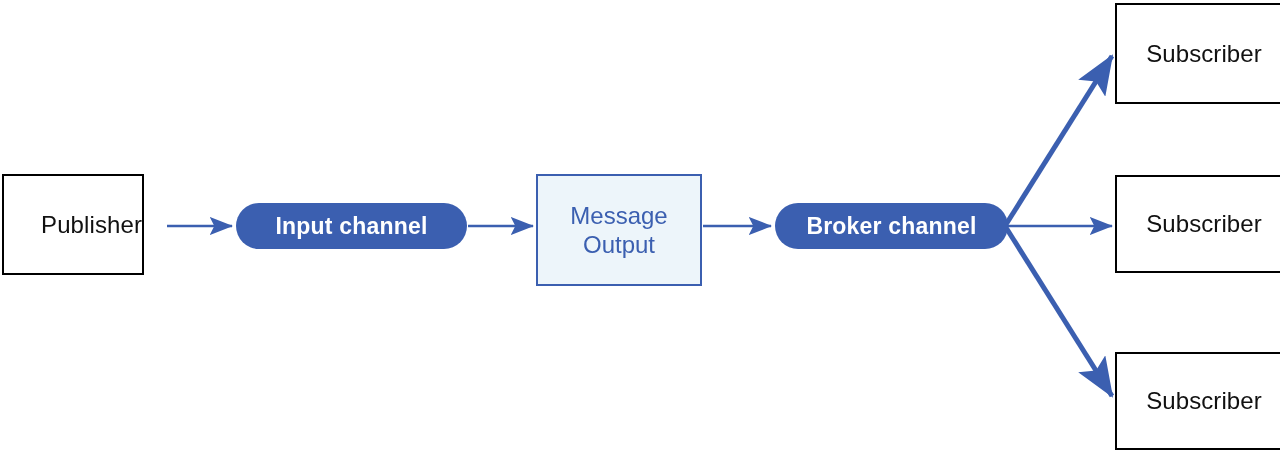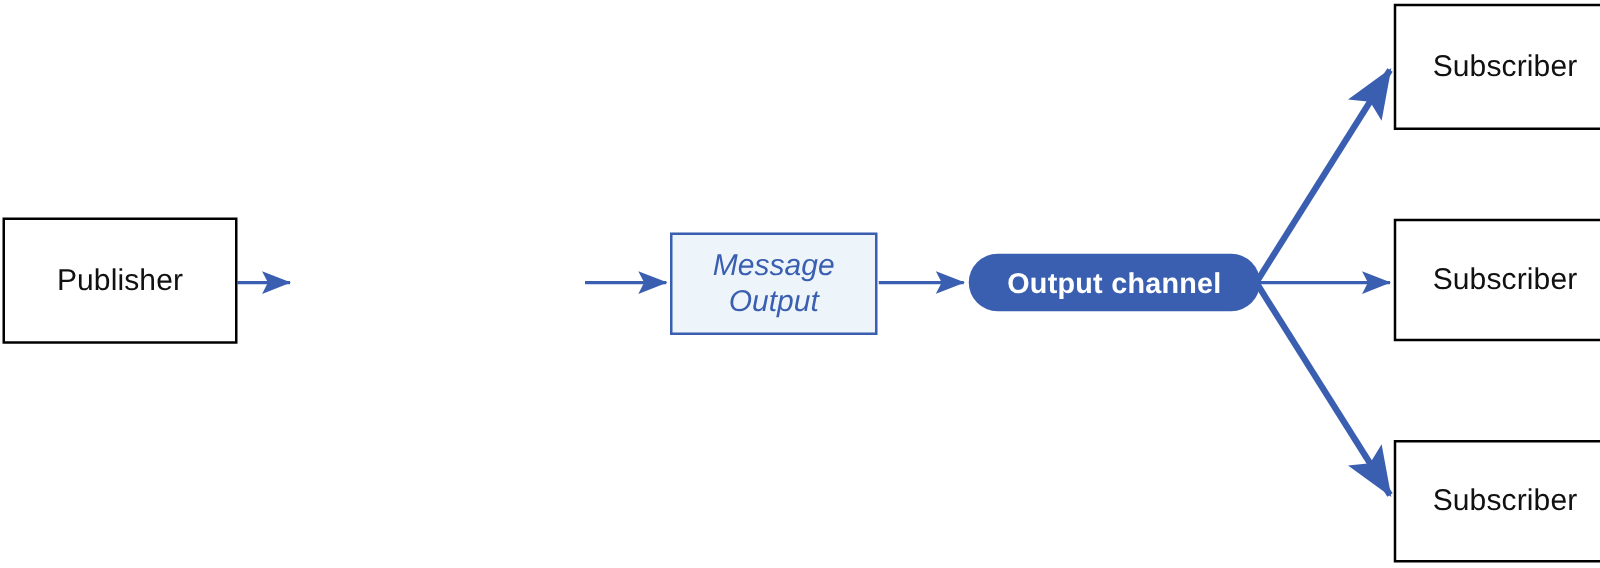--- a/index.html
+++ b/index.html
@@ -59,23 +59,23 @@
     line-height: 1.22;
   }
   .broker-lines {
     display: block;
   }
   .broker-lines span {
     display: block;
   }
 
   
-  #node-publisher      { left: 2px;    top: 174px; width: 188px; height: 101px; }
+  #node-publisher      { left: 2px;    top: 174px; width: 142px; height: 101px; justify-content: flex-end; }
   #node-input-channel  { left: 236px;  top: 203px; width: 231px; height: 46px;  }
-  #node-message-broker { left: 536px;  top: 186px; width: 166px; height: 82px; font-style: italic; }
+  #node-message-broker { left: 536px;  top: 174px; width: 166px; height: 112px; }
   #node-output-channel { left: 775px;  top: 203px; width: 233px; height: 46px;  }
   #node-subscriber-1   { left: 1115px; top: 3px;   width: 178px; height: 101px; }
   #node-subscriber-2   { left: 1115px; top: 175px; width: 178px; height: 98px;  }
   #node-subscriber-3   { left: 1115px; top: 352px; width: 178px; height: 98px;  }
 </style>
 </head>
 <body>
 
 <div id="diagram-canvas">
 
@@ -99,30 +99,33 @@
 
     <line x1="1005" y1="226" x2="1112" y2="226" stroke="#3B5FB0" stroke-width="2.6" marker-end="url(#arrowhead-thin)"></line>
 
     <line x1="1005" y1="226" x2="1112" y2="396" stroke="#3B5FB0" stroke-width="5" marker-end="url(#arrowhead-thick)"></line>
   </svg>
 
   <div class="node node-rect" id="node-publisher">
     <span>Publisher</span>
   </div>
 
+  <div class="node node-pill" id="node-input-channel">
+    <span>Input channel</span>
+  </div>
 
   <div class="node node-broker" id="node-message-broker">
     <span class="broker-lines">
       <span>Message</span>
       <span>Output</span>
     </span>
   </div>
 
   <div class="node node-pill" id="node-output-channel">
-    <span>Output channel</span>
+    <span>Broker channel</span>
   </div>
 
   <div class="node node-rect" id="node-subscriber-1">
     <span>Subscriber</span>
   </div>
 
   <div class="node node-rect" id="node-subscriber-2">
     <span>Subscriber</span>
   </div>
 

